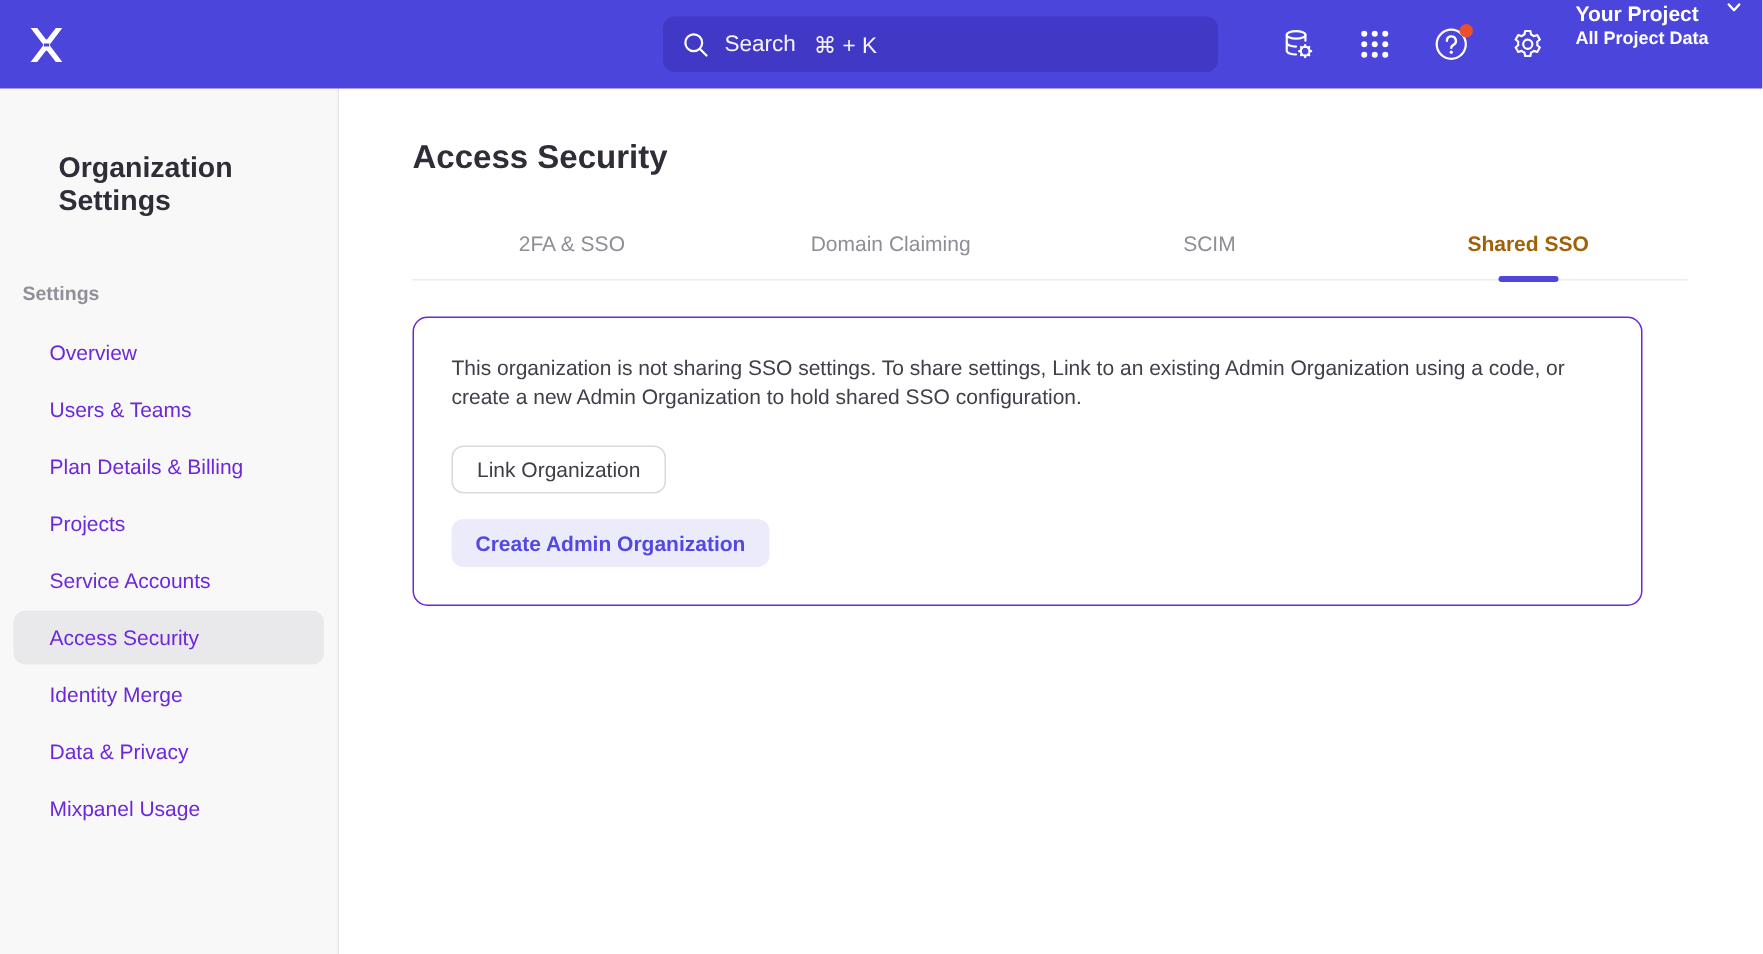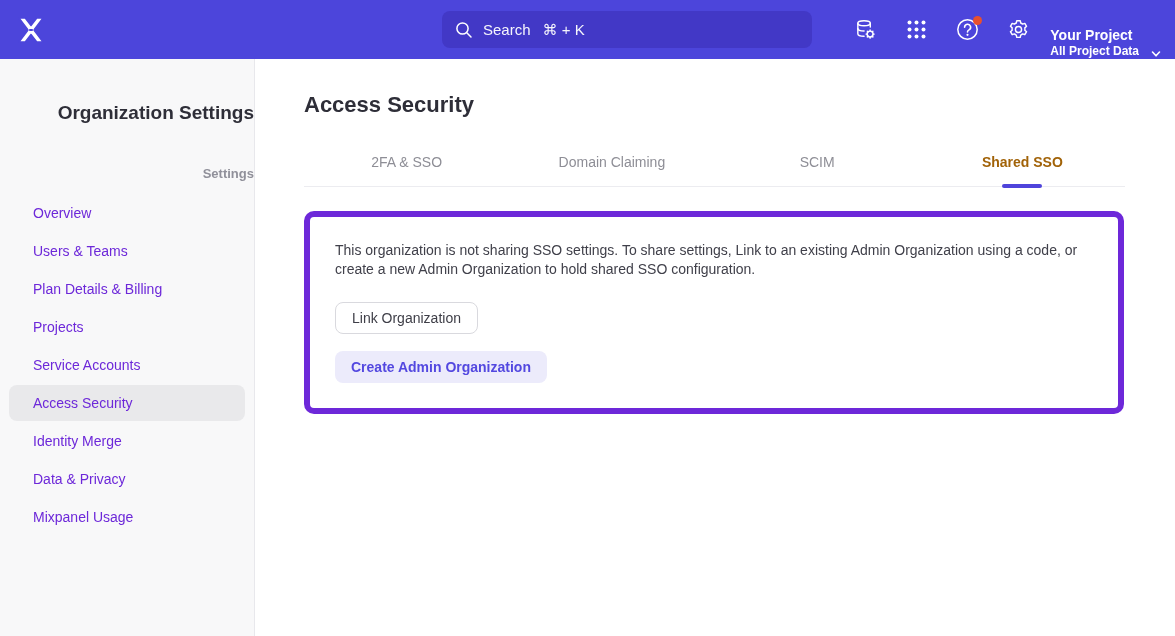--- a/index.html
+++ b/index.html
@@ -16,44 +16,44 @@
   .chev { width:10px; height:10px; display:inline-block; }
 
   .searchbox { position:absolute; left:442px; top:11px; width:370px; height:37px; background:#4238C6; border-radius:8px; display:flex; align-items:center; padding:0 13px; cursor:text; }
   .searchbox .stext { color:rgba(255,255,255,.95); font-size:15px; margin-left:10px; }
   .searchbox .sshort { color:rgba(255,255,255,.95); font-size:15px; margin-left:12px; }
 
   .topicons { position:absolute; right:145px; top:0; height:59px; display:flex; align-items:center; gap:27px; }
   .ticon { width:24px; height:24px; position:relative; display:flex; align-items:center; justify-content:center; cursor:pointer; }
   .badge-dot { position:absolute; top:-2px; right:-3px; width:9px; height:9px; border-radius:50%; }
 
-  .project-switch { position:absolute; right:14px; top:0; height:59px; display:flex; align-items:flex-end; gap:12px; cursor:pointer; }
+  .project-switch { position:absolute; right:14px; top:0; height:59px; display:flex; align-items:flex-start; gap:12px; cursor:pointer; }
   .project-meta { text-align:left; }
   .project-name { color:#ffffff; font-size:14px; font-weight:700; line-height:18px; }
   .project-sub { color:#ffffff; font-size:12px; font-weight:600; line-height:15px; }
 
   
   .body-row { flex:1; display:flex; min-height:0; }
 
-  .sidebar { width:255px; background:#F8F8F9; border-right:1px solid #E8E8EC; padding-top:43px; flex:0 0 auto;text-align:right; }
+  .sidebar { width:226px; background:#F8F8F9; border-right:1px solid #E8E8EC; padding-top:43px; flex:0 0 auto; }
   .sidebar-title { font-size:19px; font-weight:700; color:#2E2E38; margin-left:39px; margin-bottom:42px; }
   .sidebar-section { font-size:13px; font-weight:600; color:#90909A; margin-left:15px; margin-bottom:14px; }
   .side-item { height:36px; margin:2px 9px; padding-left:24px; display:flex; align-items:center; font-size:14px; color:#6d28d9; border-radius:8px; cursor:pointer; }
   .side-item.active { background:#E9E9EB; }
 
   .main { flex:1; background:#ffffff; padding:0 50px 0 49px; }
   .page-title { font-size:22px; font-weight:700; color:#2E2E38; margin-top:33px; }
 
   .tabs { display:flex; margin-top:36px; border-bottom:1px solid #ECECF0; }
   .tab { flex:1; text-align:center; font-size:14px; color:#8E8E96; padding-bottom:16px; position:relative; cursor:pointer; }
   .tab.active { color:#a16207; font-weight:700; }
   .tab .underline { display:none; }
   .tab.active .underline { display:block; position:absolute; left:50%; transform:translateX(-50%); bottom:-2px; width:40px; height:4px; border-radius:2px; background:#4F44DB; }
 
-  .card { margin-top:24px; border:6px solid #6d28d9; border-radius:10px; background:#ffffff; padding:24px 25px 25px 25px; width:820px; }
+  .card { margin-top:24px; border:1px solid #6d28d9; border-radius:10px; background:#ffffff; padding:24px 25px 25px 25px; width:820px; }
   .card-desc { font-size:14px; line-height:19px; color:#40404A; max-width:760px; }
   .btn { display:inline-block; font-size:14px; border-radius:8px; cursor:pointer; font-family:inherit; }
   .btn-outline { margin-top:23px; background:#ffffff; border:1px solid #D9D9DE; color:#3E3E47; font-weight:500; padding:7px 16px; }
   .btn-soft { margin-top:17px; background:#ECEBFB; border:none; color:#5348E0; font-weight:600; padding:8px 16px; }
 
   svg { display:block; }
 </style>
 </head>
 <body>
 

